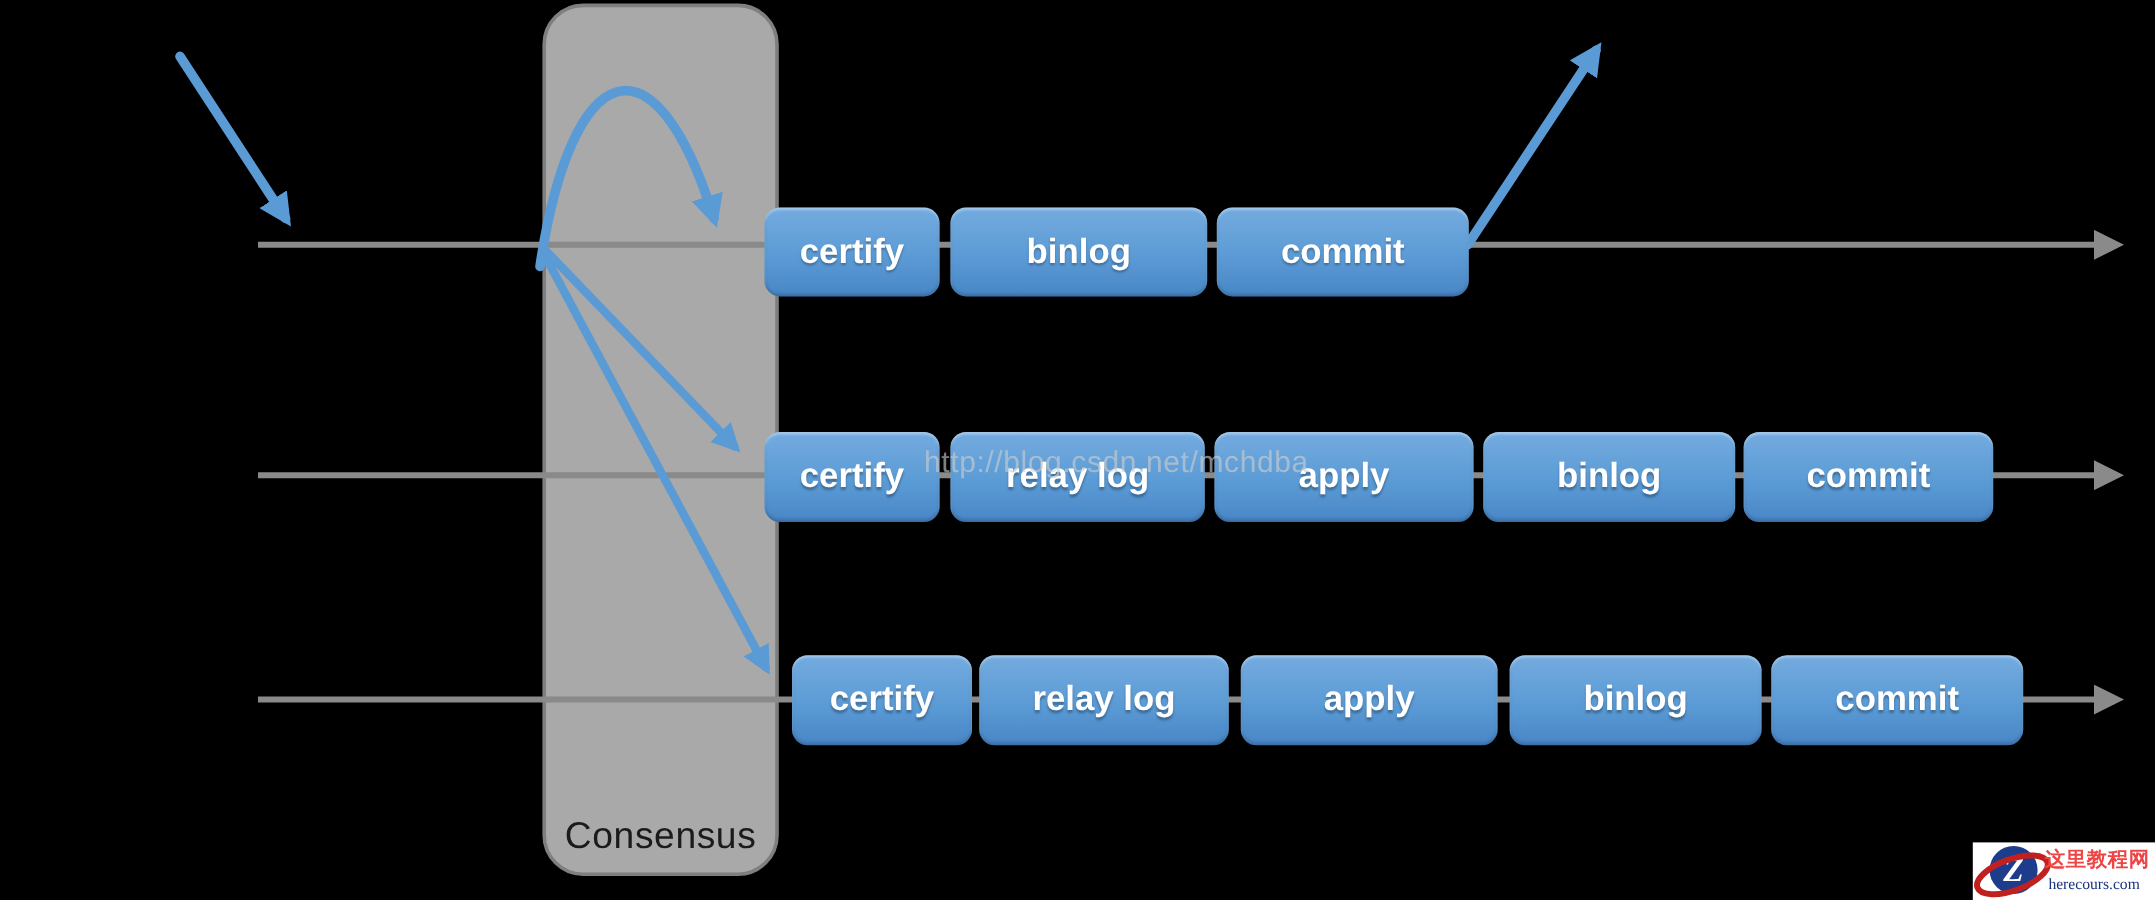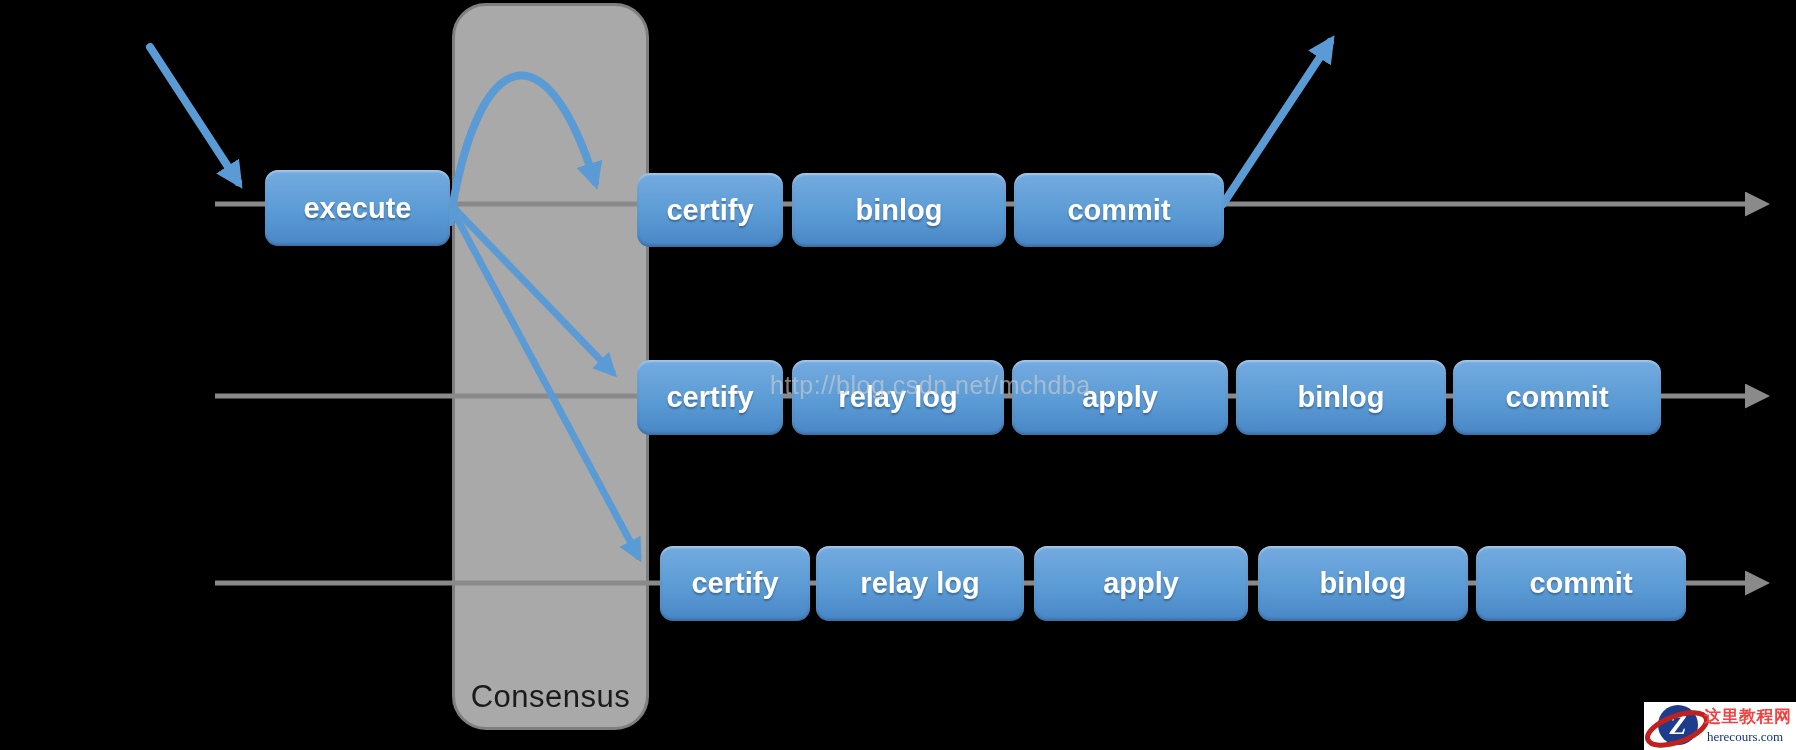--- a/index.html
+++ b/index.html
@@ -109,21 +109,20 @@
       <path d="M 450 222 C 476 48 545 22 595 182" fill="none" stroke="#5b9bd5" stroke-width="8" stroke-linecap="round" marker-end="url(#ablue)"></path>
     </g>
     <g>
       <line x1="453" y1="207" x2="612" y2="372" stroke="#5b9bd5" stroke-width="7" stroke-linecap="round" marker-end="url(#ablue)"></line>
     </g>
     <g>
       <line x1="453" y1="211" x2="638" y2="556" stroke="#5b9bd5" stroke-width="7" stroke-linecap="round" marker-end="url(#ablue)"></line>
     </g>
   </svg>
 
-  <div class="bx r1 b-execute">execute</div>
   <div class="bx b-r1-certify">certify</div>
   <div class="bx b-r1-binlog">binlog</div>
   <div class="bx b-r1-commit">commit</div>
 
   <div class="bx r2 b-r2-certify">certify</div>
   <div class="bx r2 b-r2-relay">relay log</div>
   <div class="bx r2 b-r2-apply">apply</div>
   <div class="bx r2 b-r2-binlog">binlog</div>
   <div class="bx r2 b-r2-commit">commit</div>
 

